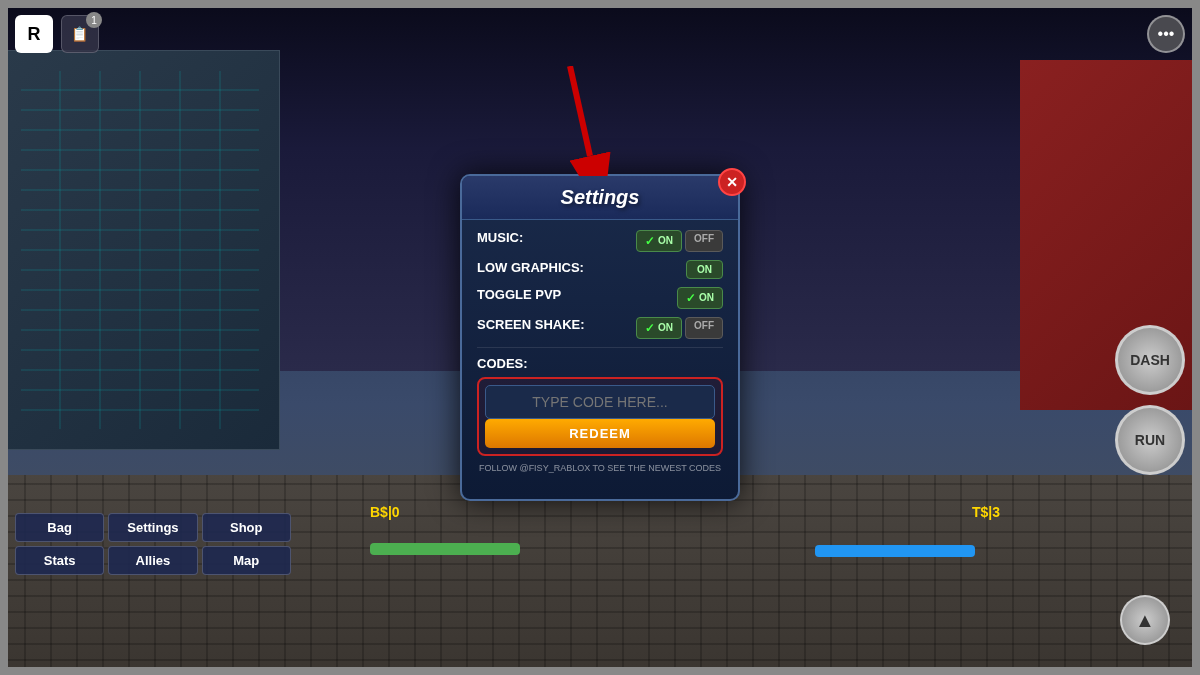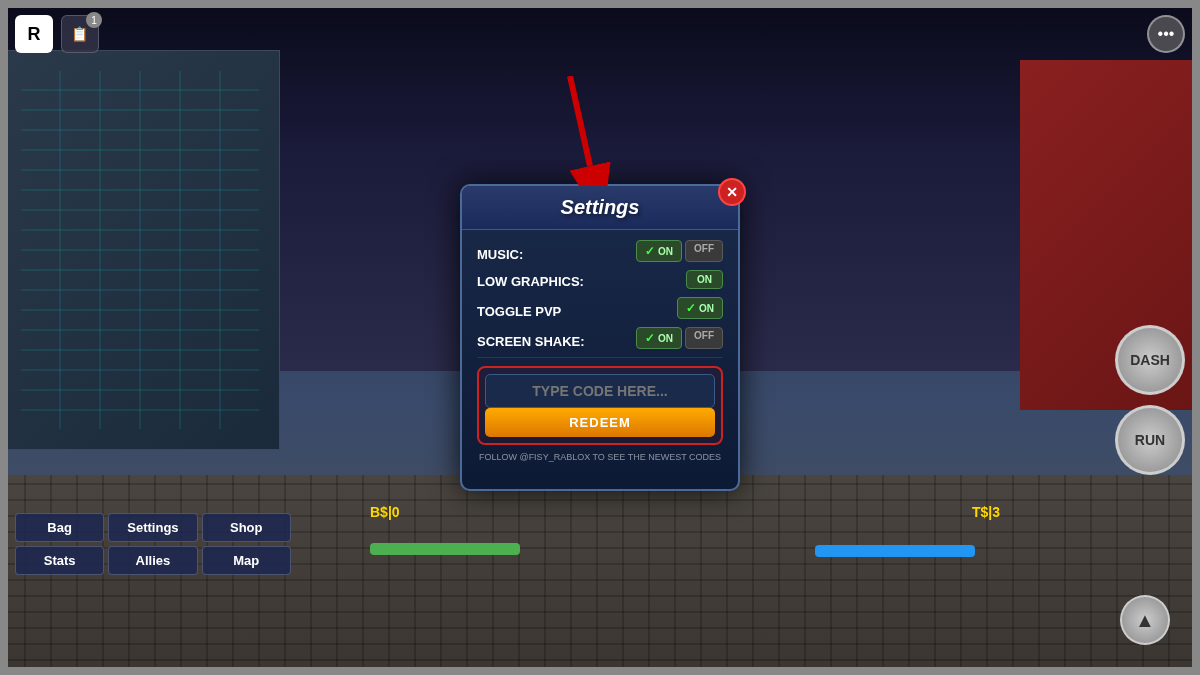--- a/index.html
+++ b/index.html
@@ -312,21 +312,21 @@
       border: 2px solid #ff4444;
       z-index: 10;
     }
 
     .modal-body {
       padding: 10px 15px;
     }
 
     .setting-row {
       display: flex;
-      align-items: flex-end;
+      align-items: flex-start;
       justify-content: space-between;
       margin-bottom: 8px;
     }
 
     .setting-label {
       color: white;
       font-size: 13px;
       font-weight: bold;
       text-transform: uppercase;
     }
@@ -398,21 +398,21 @@
     }
 
     .code-input {
       width: 100%;
       background: #1a2a4a;
       border: 1px solid #3a5a8a;
       border-radius: 5px;
       padding: 8px 18px;
       color: rgba(255,255,255,0.5);
       font-size: 14px;
-      font-weight: bold;
+      font-weight: normal;
       text-align: center;
       outline: none;
       cursor: text;
     }
 
     .redeem-btn {
       width: 100%;
       background: linear-gradient(180deg, #ffaa00 0%, #dd7700 100%);
       border: none;
       border-radius: 5px;
@@ -540,20 +540,21 @@
             <span class="check">✓</span>
             <span>ON</span>
           </div>
           <div class="toggle-off">OFF</div>
         </div>
       </div>
 
       <div class="divider"></div>
 
       <div class="codes-section">
+        <div class="codes-label">CODES:</div>
         <div class="code-input-wrapper">
           <input class="code-input" type="text" placeholder="TYPE CODE HERE..." style="">
           <button class="redeem-btn">REDEEM</button>
         </div>
         <div class="follow-text">FOLLOW @FISY_RABLOX TO SEE THE NEWEST CODES</div>
       </div>
     </div>
 
     <svg class="arrow-svg" width="80" height="110" viewBox="0 0 80 110" style="position:absolute; top:-110px; left:calc(50% - 10px); transform:translateX(-50%);">
       <defs>

